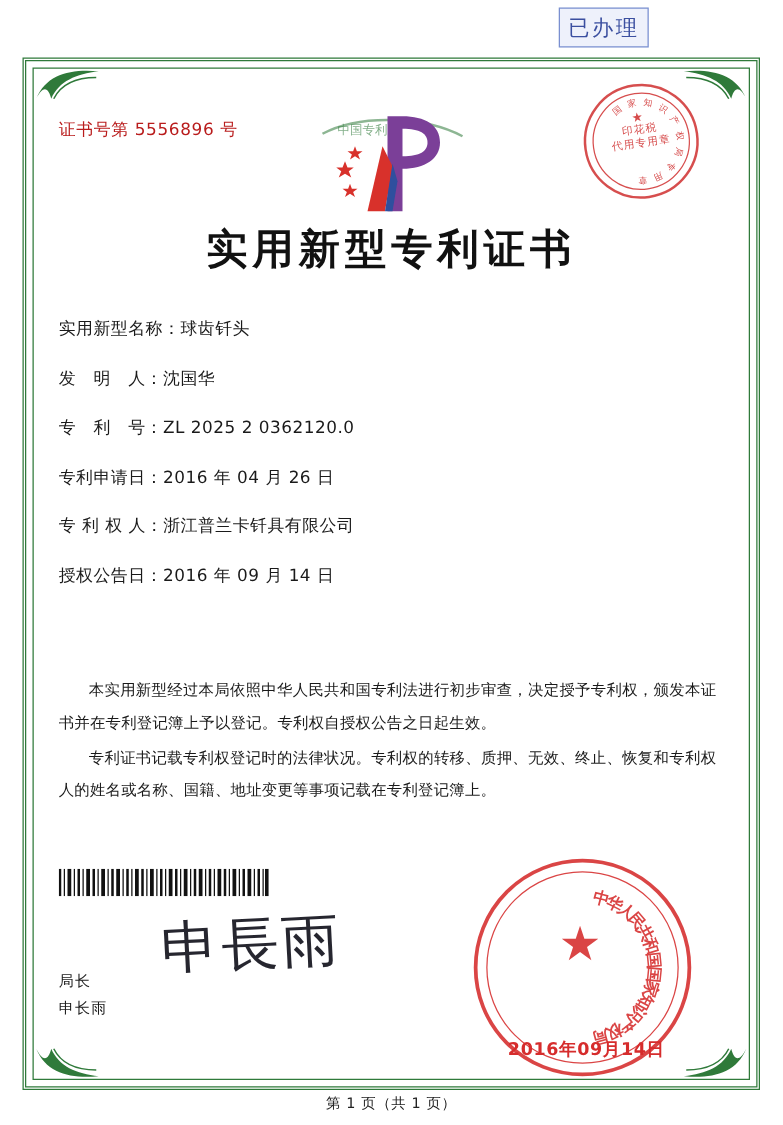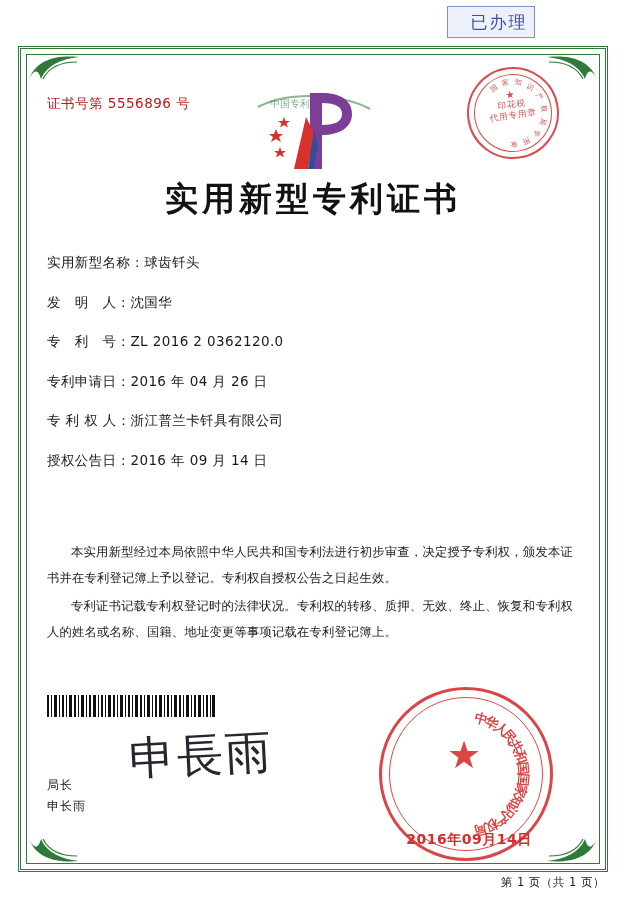--- a/index.html
+++ b/index.html
@@ -25,21 +25,20 @@
     height: 30px;
     border: 1.5px solid #7a8fd0;
     color: #3b4fa0;
     background: #eef1fb;
     font-size: 17px;
     letter-spacing: 2px;
     display: flex;
     align-items: center;
     justify-content: center;
     font-family: "DejaVu Sans", sans-serif;
-    padding-left: 16px;
   }
 
   
   .cert-frame {
     position: absolute;
     left: 18px;
     top: 46px;
     width: 590px;
     height: 826px;
     border: 3px double #2f7a3a;
@@ -267,21 +266,21 @@
     color: #d62c2c;
     font-size: 14px;
     letter-spacing: 0.5px;
     font-weight: bold;
   }
 
   .page-no {
     position: absolute;
     left: 0; right: 0;
     top: 826px;
-    text-align: right;
+    text-align: center;
     font-size: 11.5px;
     letter-spacing: 0.5px;
     color: #222;
   }
 </style>
 </head>
 <body>
 
 <div class="processed-stamp">已办理</div>
 
@@ -363,21 +362,21 @@
     <div class="title">实用新型专利证书</div>
 
     <div class="fields">
       <div class="field-row">
         <span class="field-label">实用新型名称：</span><span class="field-value">球齿钎头</span>
       </div>
       <div class="field-row">
         <span class="field-label">发　明　人：</span><span class="field-value">沈国华</span>
       </div>
       <div class="field-row">
-        <span class="field-label">专　利　号：</span><span class="field-value">ZL 2016 2 0362120.0</span>
+        <span class="field-label">专　利　号：</span><span class="field-value">ZL 2025 2 0362120.0</span>
       </div>
       <div class="field-row">
         <span class="field-label">专利申请日：</span><span class="field-value">2016 年 04 月 26 日</span>
       </div>
       <div class="field-row">
         <span class="field-label">专 利 权 人：</span><span class="field-value">浙江普兰卡钎具有限公司</span>
       </div>
       <div class="field-row">
         <span class="field-label">授权公告日：</span><span class="field-value">2016 年 09 月 14 日</span>
       </div>

